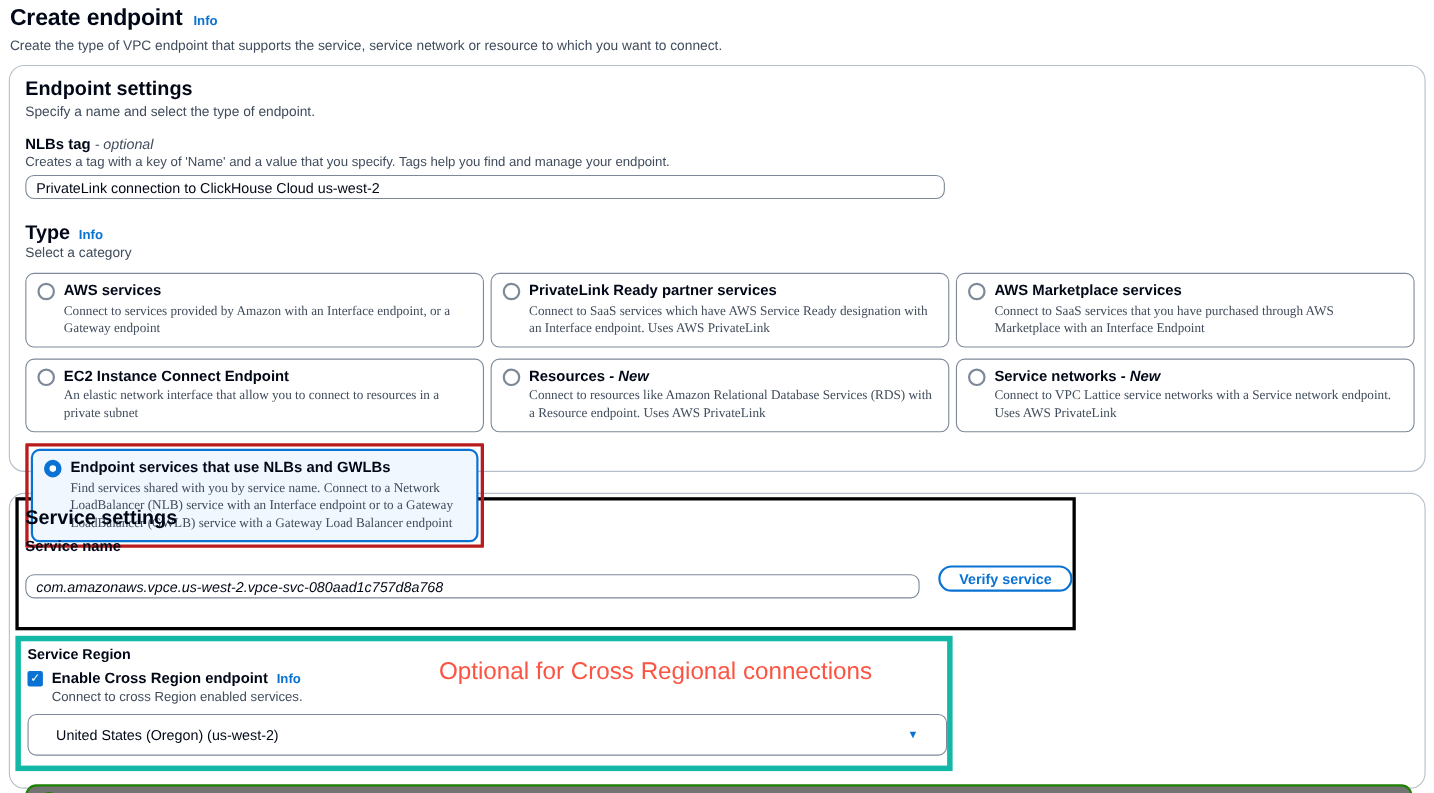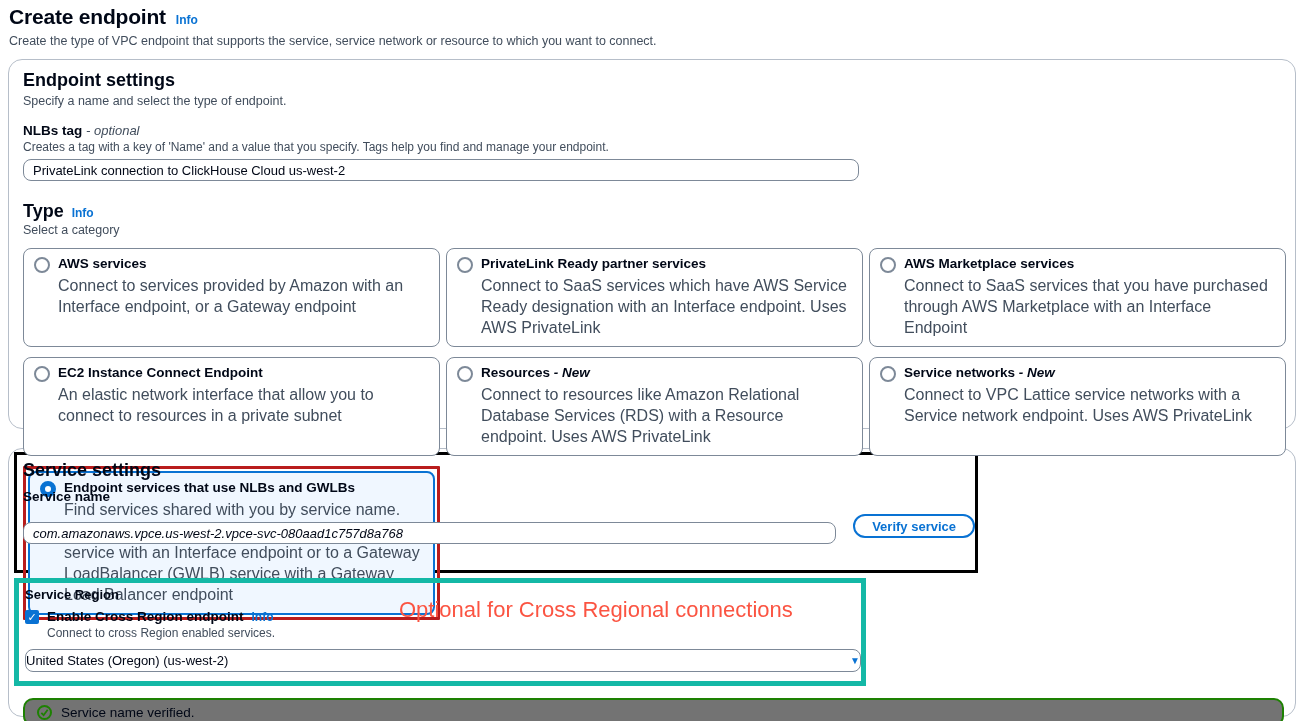--- a/index.html
+++ b/index.html
@@ -32,42 +32,42 @@
   .type-grid { display: grid; grid-template-columns: 417px 417px 417px; column-gap: 6px; row-gap: 10px; margin-top: 11px; }
   .tile { border: 1px solid #7d8998; border-radius: 8px; background: #fff; padding: 7px 12px 8px 10px;
     display: flex; gap: 8px; cursor: pointer; }
   .tile-r1 { min-height: 54px; }
   .tile-r2 { min-height: 50px; }
   .radio { flex: 0 0 auto; width: 16px; height: 16px; border: 2px solid #7d8998; border-radius: 50%;
     background: #fff; margin-top: 1px; }
   .radio.on { border: 5px solid #0972d3; }
   .tile-title { font-size: 13.5px; font-weight: 700; line-height: 1.25; }
   .tile-suffix { font-weight: 700; font-style: italic; }
-  .tile-desc { font-size: 16px; color: #414d5c; line-height: 1.32; margin-top: 2px; }
+  .tile-desc { font-size: 12px; color: #414d5c; line-height: 1.32; margin-top: 2px; font-family: Liberation Serif, serif; }
   .annot-black-tile { grid-column: 1; border: 3px solid #b91c1c; padding: 2px; border-radius: 1px; }
   .tile.selected { background: #f0f7ff; border: 2px solid #0972d3; min-height: 74px; }
 
   .annot-black { margin-left: -9px; width: 964px; border: 3px solid #000000; margin-top: 2px;
     padding: 5px 0 26px 6px; }
   .service-row { display: flex; align-items: center; gap: 17px; margin-top: 4px; }
   .btn-secondary { height: 24px; padding: 0 17px; border: 2px solid #0972d3; border-radius: 14px;
     background: #fff; color: #0972d3; font-size: 13px; font-weight: 700;
     font-family: "Liberation Sans", sans-serif; cursor: pointer; white-space: nowrap; }
 
   .annot-red { position: relative; margin-left: -9px; width: 852px; border: 5px solid #14b8a6;
     margin-top: 5px; padding: 4px 0 9px 6px; }
   .checkbox-row { display: flex; align-items: center; gap: 8px; margin-top: 7px; }
   .checkbox { width: 14px; height: 14px; background: #0972d3; border-radius: 2px; color: #fff;
     font-size: 11px; font-weight: 700; line-height: 14px; text-align: center; cursor: pointer; }
   .checkbox-label { font-size: 13.5px; font-weight: 600; }
   .checkbox-desc { font-size: 12px; color: #414d5c; margin-left: 22px; margin-top: 2px; }
   .red-note { position: absolute; left: 380px; top: 14px; color: #fb5442; font-size: 22px; white-space: nowrap; }
 
-  .select { display: flex; align-items: center; justify-content: space-between; width: 836px; height: 23px;
-    border: 1px solid #7d8998; border-radius: 8px; margin-top: 9px; padding: 0 0; font-size: 13px;
+  .select { display: flex; align-items: center; justify-content: space-between; width: 836px; height: 38px;
+    border: 1px solid #7d8998; border-radius: 8px; margin-top: 9px; padding: 0 25px; font-size: 13px;
     background: #fff; cursor: pointer; }
   .select .caret { color: #0972d3; font-size: 10px; }
 
   .alert { display: flex; align-items: center; gap: 9px; width: 1261px; border-radius: 10px;
     padding: 0 12px; font-size: 13.5px; }
   .alert-success { margin-top: 12px; height: 28px; background: #737373; border: 2px solid #1d8102; }
   .alert-info { margin-top: 16px; height: 29px; background: #f0f7ff; border: 2px solid #0972d3; }
   .icon-circle { flex: 0 0 auto; width: 15px; height: 15px; border-radius: 50%; display: flex;
     align-items: center; justify-content: center; }
   .icon-success { border: 2px solid #1d8102; color: #1d8102; }

